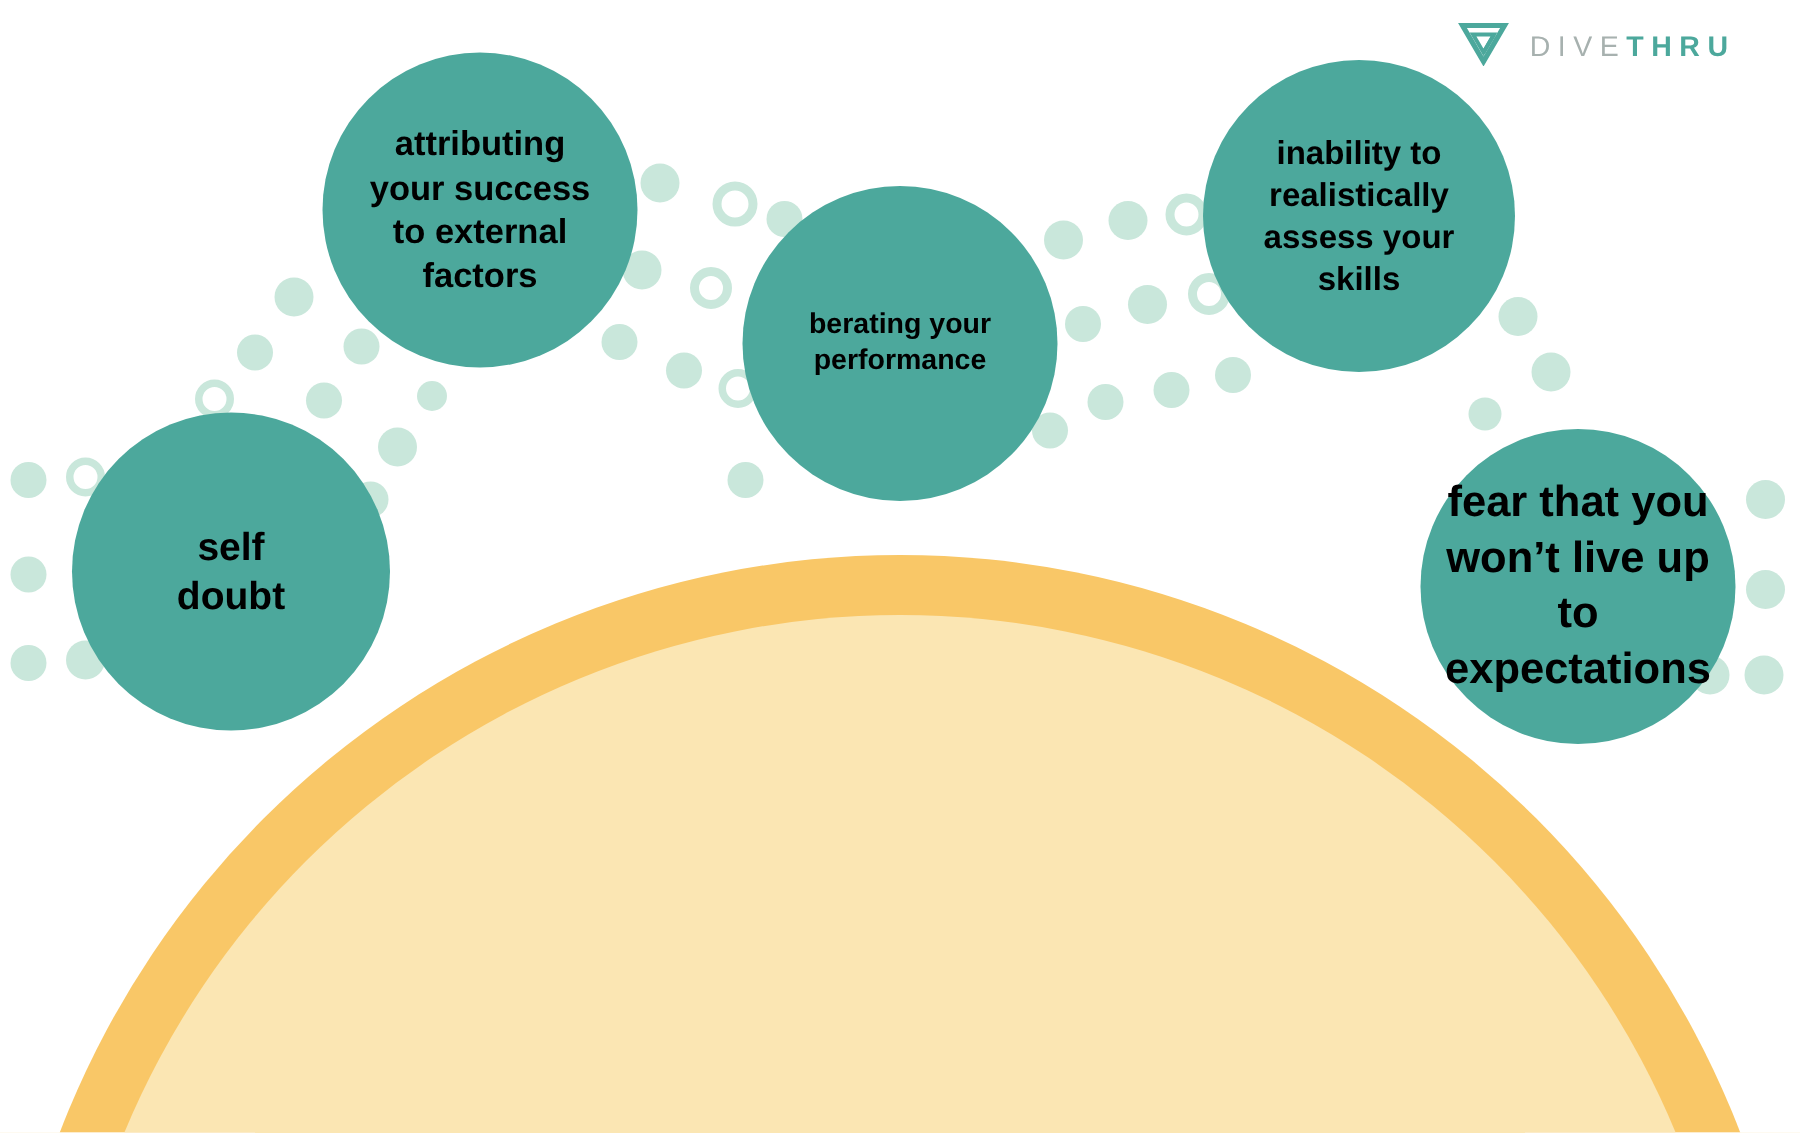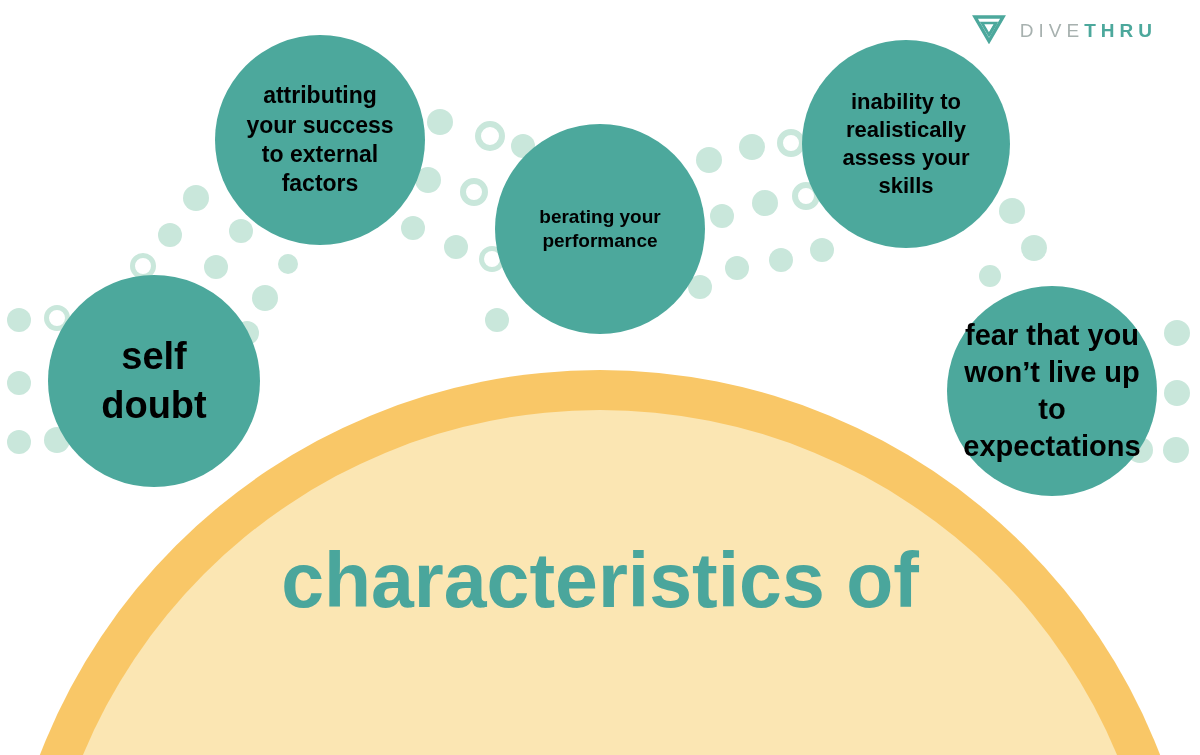--- a/index.html
+++ b/index.html
@@ -141,39 +141,38 @@
       <div class="dot" style="left: 1164px; top: 320px; height: 26px; width: 26px;"></div>
       <div class="dot" style="left: 1164px; top: 380px; height: 26px; width: 26px;"></div>
       <div class="dot" style="left: 1163px; top: 437px; height: 26px; width: 26px;"></div>
       <div class="dot" style="left: 1127px; top: 437px; height: 26px; width: 26px;"></div>
     </div>
 
   <div class="arc-outer"></div>
   <div class="arc-inner"></div>
 
   <div id="bubbles-layer">
-      <div class="bubble" style="left: 48px; top: 275px; height: 212px; width: 212px; font-size: 38px;">
+      <div class="bubble" style="left: 48px; top: 275px; height: 212px; width: 212px; font-size: 26px;">
         <span class="bubble-label">self<br>doubt</span>
       </div>
       <div class="bubble" style="left: 215px; top: 35px; height: 210px; width: 210px; font-size: 23px;">
         <span class="bubble-label">attributing<br>your success<br>to external<br>factors</span>
       </div>
       <div class="bubble" style="left: 495px; top: 124px; height: 210px; width: 210px; font-size: 19px;">
         <span class="bubble-label">berating your<br>performance</span>
       </div>
       <div class="bubble" style="left: 802px; top: 40px; height: 208px; width: 208px; font-size: 22px;">
         <span class="bubble-label">inability to<br>realistically<br>assess your<br>skills</span>
       </div>
       <div class="bubble" style="left: 947px; top: 286px; height: 210px; width: 210px; font-size: 29px;">
         <span class="bubble-label">fear that you<br>won’t live up to<br>expectations</span>
       </div>
     </div>
 
   <div class="title">
-    <div>characteristics of</div>
   </div>
 
   <div class="logo">
     <span>
       <svg width="34" height="30" viewBox="0 0 34 30">
         <path d="M3 3 L31 3 L17 27 Z" fill="none" stroke="#4ca89c" stroke-width="3.4" stroke-linejoin="miter"></path>
         <path d="M10 9 L24 9 L17 21 Z" fill="none" stroke="#4ca89c" stroke-width="2.6" stroke-linejoin="miter"></path>
         <path d="M17 21 L24 9" fill="none" stroke="#4ca89c" stroke-width="2.6"></path>
       </svg>
     </span>

